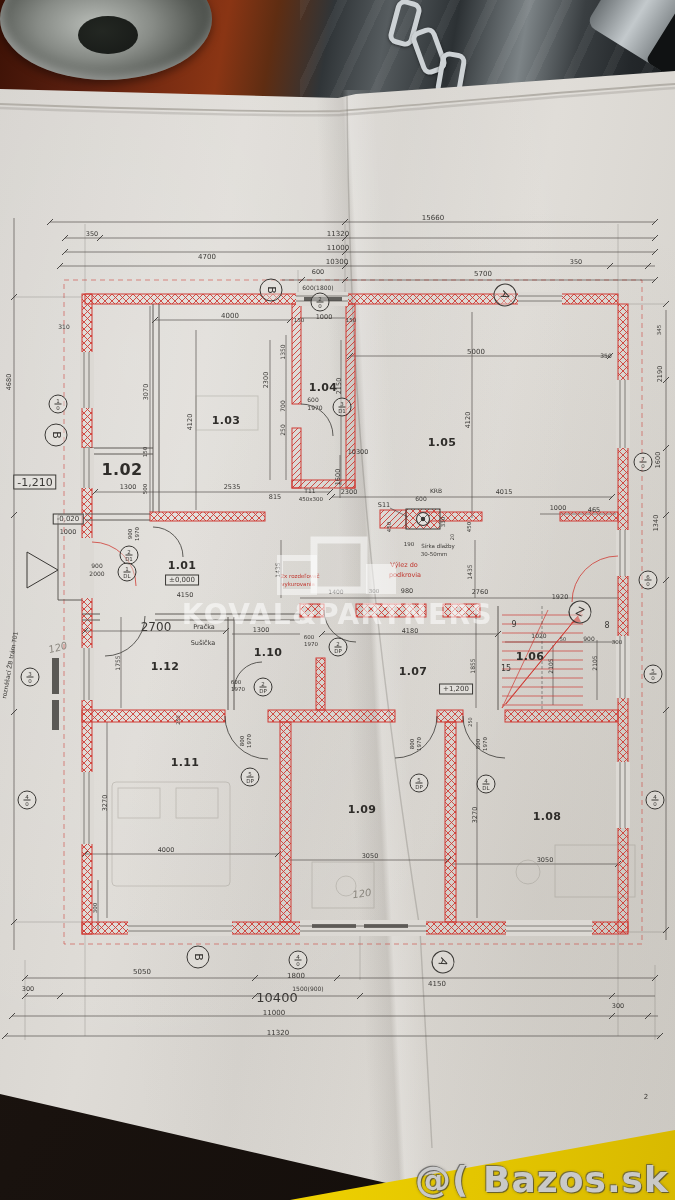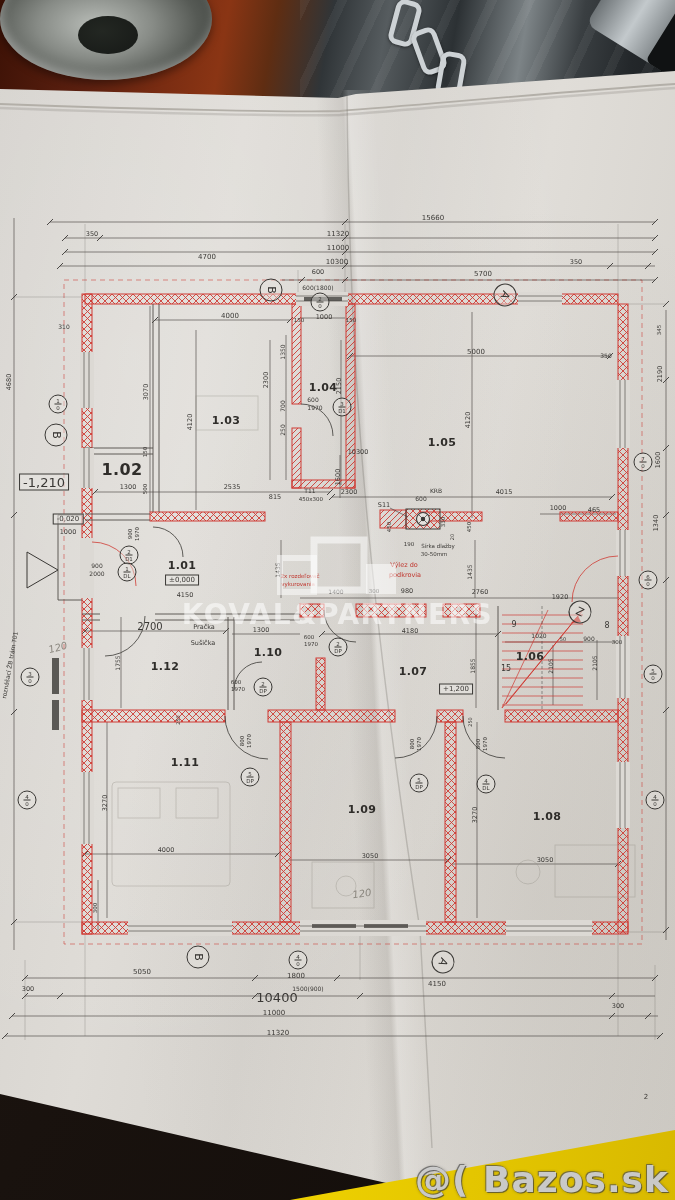--- a/index.html
+++ b/index.html
@@ -343,26 +343,26 @@
       <span class="lbl room" style="left: 226px; top: 420px; font-size: 11px; transform: translate(-50%, -50%) rotate(0deg);">1.03</span>
       <span class="lbl room" style="left: 323px; top: 387px; font-size: 11px; transform: translate(-50%, -50%) rotate(0deg);">1.04</span>
       <span class="lbl room" style="left: 442px; top: 442px; font-size: 11px; transform: translate(-50%, -50%) rotate(0deg);">1.05</span>
       <span class="lbl room" style="left: 530px; top: 656px; font-size: 11px; transform: translate(-50%, -50%) rotate(0deg);">1.06</span>
       <span class="lbl room" style="left: 413px; top: 671px; font-size: 11px; transform: translate(-50%, -50%) rotate(0deg);">1.07</span>
       <span class="lbl room" style="left: 547px; top: 816px; font-size: 11px; transform: translate(-50%, -50%) rotate(0deg);">1.08</span>
       <span class="lbl room" style="left: 362px; top: 809px; font-size: 11px; transform: translate(-50%, -50%) rotate(0deg);">1.09</span>
       <span class="lbl room" style="left: 268px; top: 652px; font-size: 11px; transform: translate(-50%, -50%) rotate(0deg);">1.10</span>
       <span class="lbl room" style="left: 185px; top: 762px; font-size: 11px; transform: translate(-50%, -50%) rotate(0deg);">1.11</span>
       <span class="lbl room" style="left: 165px; top: 666px; font-size: 11px; transform: translate(-50%, -50%) rotate(0deg);">1.12</span>
-      <span class="lbl box" style="left: 44px; top: 482px; font-size: 13px; transform: translate(-50%, -50%) rotate(0deg);">-1,210</span>
+      <span class="lbl box" style="left: 35px; top: 482px; font-size: 11px; transform: translate(-50%, -50%) rotate(0deg);">-1,210</span>
       <span class="lbl box" style="left: 68px; top: 519px; font-size: 7px; transform: translate(-50%, -50%) rotate(0deg);">-0,020</span>
       <span class="lbl box" style="left: 182px; top: 580px; font-size: 7px; transform: translate(-50%, -50%) rotate(0deg);">±0,000</span>
       <span class="lbl box" style="left: 456px; top: 689px; font-size: 7px; transform: translate(-50%, -50%) rotate(0deg);">+1,200</span>
       <span class="lbl" style="left: 185px; top: 595px; font-size: 6.5px; transform: translate(-50%, -50%) rotate(0deg);">4150</span>
-      <span class="lbl" style="left: 150px; top: 627px; font-size: 10px; transform: translate(-50%, -50%) rotate(0deg); text-align: right;">2700</span>
+      <span class="lbl" style="left: 156px; top: 627px; font-size: 12px; transform: translate(-50%, -50%) rotate(0deg); text-align: right;">2700</span>
       <span class="lbl" style="left: 204px; top: 627px; font-size: 6.5px; transform: translate(-50%, -50%) rotate(0deg);">Pračka</span>
       <span class="lbl" style="left: 203px; top: 643px; font-size: 6.5px; transform: translate(-50%, -50%) rotate(0deg);">Sušička</span>
       <span class="lbl" style="left: 261px; top: 630px; font-size: 6.5px; transform: translate(-50%, -50%) rotate(0deg);">1300</span>
       <span class="lbl" style="left: 118px; top: 663px; font-size: 6px; transform: translate(-50%, -50%) rotate(-90deg);">1755</span>
       <span class="lbl" style="left: 410px; top: 631px; font-size: 6.5px; transform: translate(-50%, -50%) rotate(0deg);">4180</span>
       <span class="lbl" style="left: 473px; top: 666px; font-size: 6px; transform: translate(-50%, -50%) rotate(-90deg);">1855</span>
       <span class="lbl" style="left: 309px; top: 638px; font-size: 5.5px; transform: translate(-50%, -50%) rotate(0deg);">600</span>
       <span class="lbl" style="left: 311px; top: 645px; font-size: 5.5px; transform: translate(-50%, -50%) rotate(0deg);">1970</span>
       <span class="lbl" style="left: 236px; top: 683px; font-size: 5.5px; transform: translate(-50%, -50%) rotate(0deg);">600</span>
       <span class="lbl" style="left: 238px; top: 690px; font-size: 5.5px; transform: translate(-50%, -50%) rotate(0deg);">1970</span>

